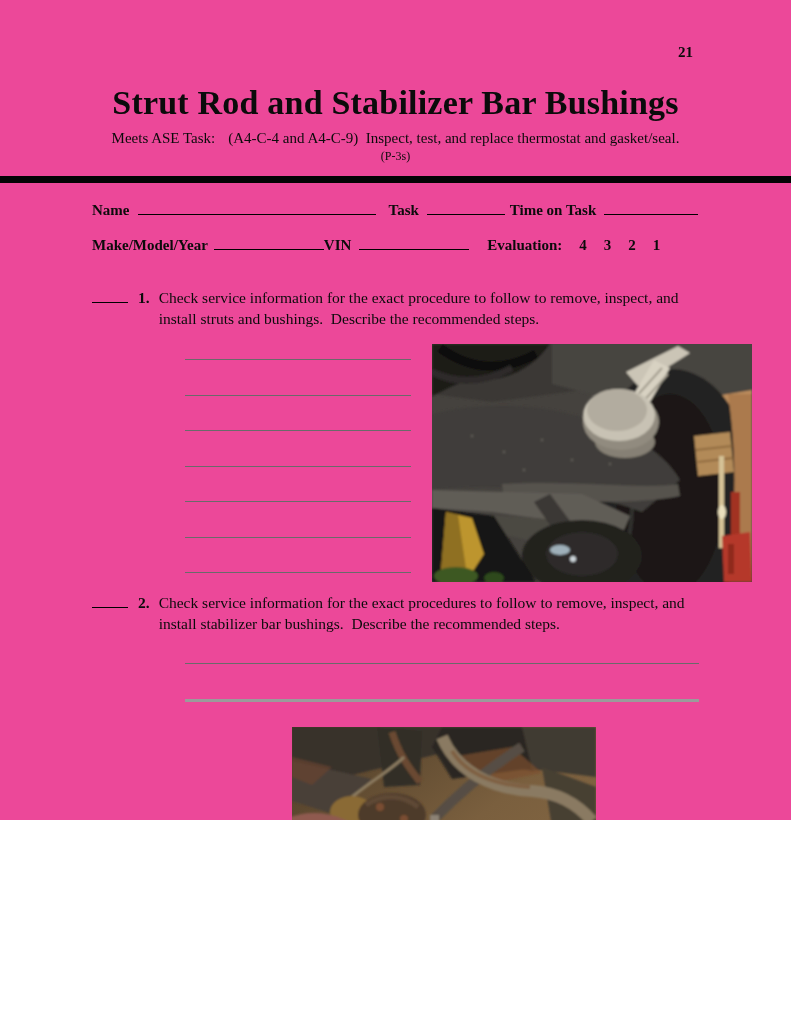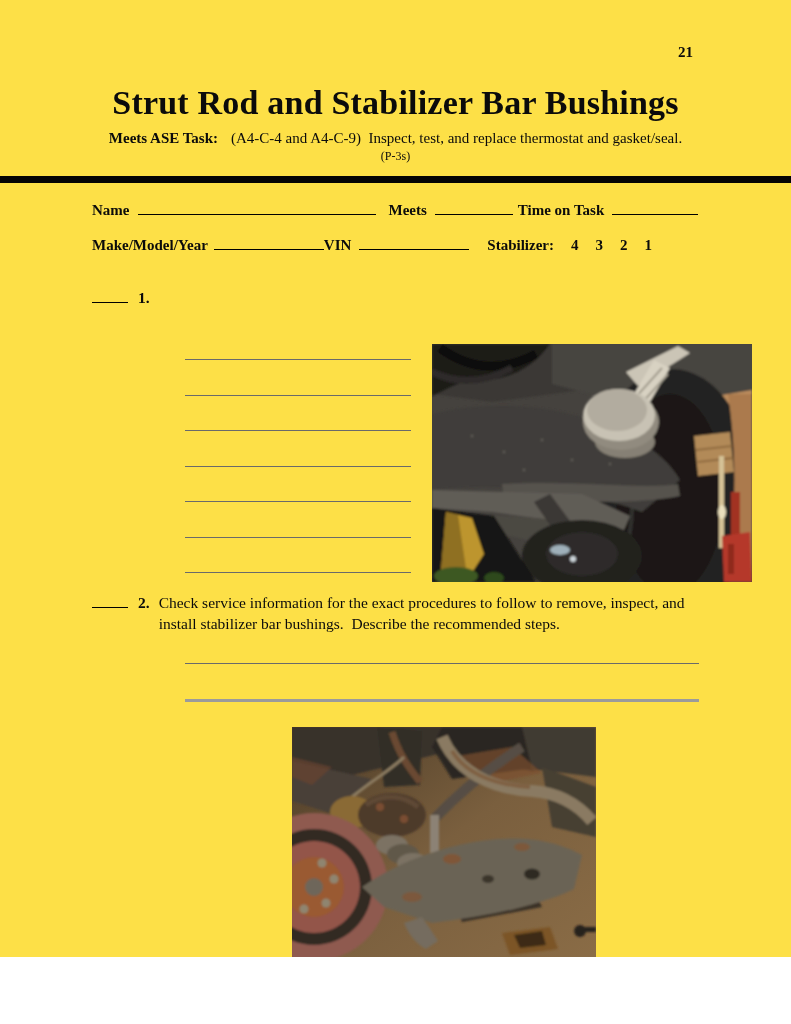--- a/index.html
+++ b/index.html
@@ -1,26 +1,26 @@
 <!DOCTYPE html>
 <html><head>
 <meta charset="utf-8">
 <style>
   html,body{margin:0;padding:0;}
   body{
     width:791px;height:1024px;background:#ffffff;
     font-family:"Liberation Serif","DejaVu Serif",serif;
     color:#0b0b0b;overflow:hidden;
   }
-  .page{position:relative;width:791px;height:957px;background:#fde047;overflow:hidden;}
+  .page{position:relative;width:791px;height:820px;background:#ec4899;overflow:hidden;}
   .abs{position:absolute;}
   .pageno{left:678px;top:44px;font-size:15px;font-weight:700;}
   .title{left:0;right:0;top:84px;text-align:center;font-size:34px;font-weight:700;letter-spacing:.2px;}
   .sub{left:0;right:0;top:130px;text-align:center;font-size:15px;}
-  .sub .b{font-weight:700;}
+  .sub .b{font-weight:400;}
   .sub .t{white-space:pre;margin-left:13px;}
   .prio{left:0;right:0;top:149px;text-align:center;font-size:12px;}
   .rule{left:0;top:176px;width:791px;height:7px;background:#040404;}
   .frow{left:92px;right:93px;display:flex;align-items:baseline;font-size:15px;}
   .frow .lbl{font-weight:700;white-space:pre;}
   .row1{top:201px;}
   .row2{top:236px;}
   .blank{display:inline-block;border-bottom:1.5px solid #000;height:13px;}
   .evallabel{margin-left:18px;font-weight:700;}
   .evalnum{margin-left:17px;font-weight:700;}
@@ -48,41 +48,45 @@
     <span class="b">Meets ASE Task:</span><span class="t">(A4-C-4 and A4-C-9)  Inspect, test, and replace thermostat and gasket/seal.</span>
   </div>
 
   <div class="abs prio">(P-3s)</div>
 
   <div class="abs rule"></div>
 
   <div class="abs frow row1">
     <span class="lbl">Name</span>
     <span class="blank" style="width:238px;margin-left:8px"></span>
-    <span class="lbl" style="margin-left:13px">Meets</span>
+    <span class="lbl" style="margin-left:13px">Task</span>
     <span class="blank" style="width:78px;margin-left:8px"></span>
     <span class="lbl" style="margin-left:5px">Time on Task</span>
     <span class="blank" style="flex:1;margin-left:8px"></span>
   </div>
 
   <div class="abs frow row2">
     <span class="lbl">Make/Model/Year</span>
     <span class="blank" style="width:110px;margin-left:6px"></span>
     <span class="lbl" style="">VIN</span>
     <span class="blank" style="width:110px;margin-left:8px"></span>
-    <span class="evallabel">Stabilizer:</span>
+    <span class="evallabel">Evaluation:</span>
     <span class="evalnum">4</span>
     <span class="evalnum">3</span>
     <span class="evalnum">2</span>
     <span class="evalnum">1</span>
   </div>
 
   <div class="abs task task1">
     <span class="tblank"></span>
     <span class="tnum">1.</span>
+    <span class="ttext">
+      <span class="tline" style="display:block">Check service information for the exact procedure to follow to remove, inspect, and</span>
+      <span class="tline" style="display:block">install struts and bushings.  Describe the recommended steps.</span>
+    </span>
   </div>
 
   <div class="abs ansline" style="left:185px;width:226px;top:359px"></div>
   <div class="abs ansline" style="left:185px;width:226px;top:395px"></div>
   <div class="abs ansline" style="left:185px;width:226px;top:430px"></div>
   <div class="abs ansline" style="left:185px;width:226px;top:466px"></div>
   <div class="abs ansline" style="left:185px;width:226px;top:501px"></div>
   <div class="abs ansline" style="left:185px;width:226px;top:537px"></div>
   <div class="abs ansline" style="left:185px;width:226px;top:572px"></div>
 

